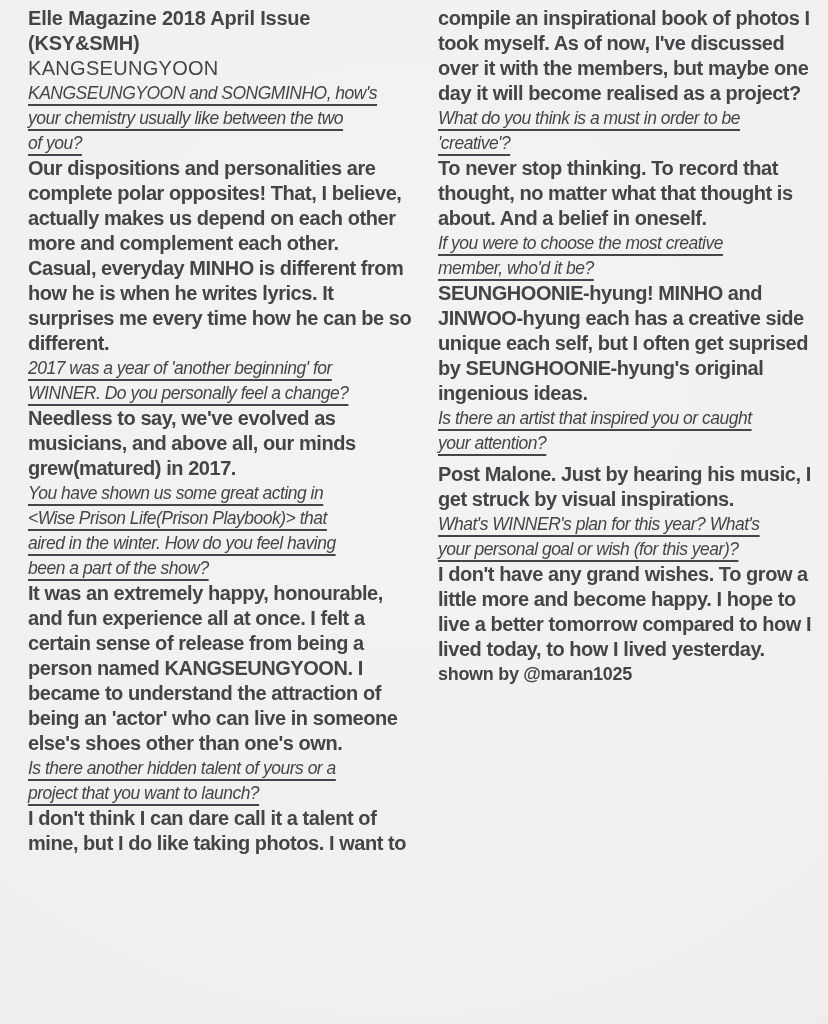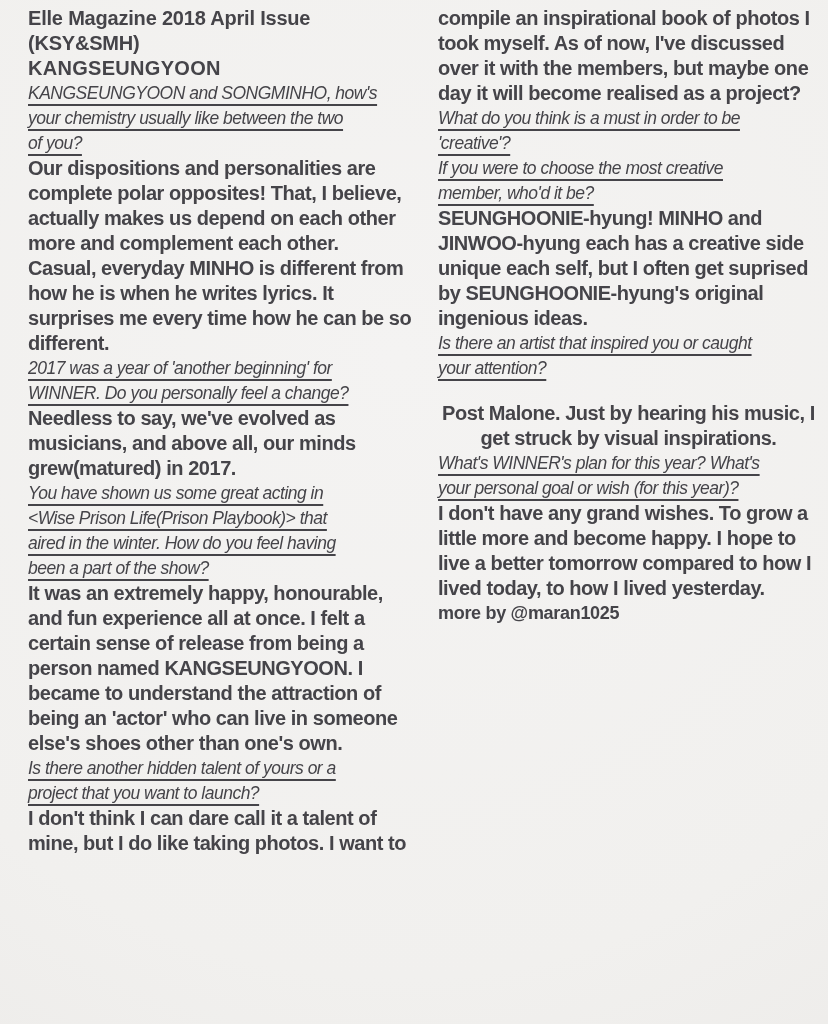--- a/index.html
+++ b/index.html
@@ -32,21 +32,21 @@
     color: #454449;
     line-height: 25px;
   }
   .title {
     font-weight: 700;
     font-size: 20px;
     letter-spacing: -0.2px;
     line-height: 26px;
   }
   .heading {
-    font-weight: 700;
+    font-weight: 400;
     font-size: 20px;
     letter-spacing: 0.3px;
     margin-top: 30px;
   }
   .question {
     font-style: italic;
     font-weight: 400;
     font-size: 17.5px;
     letter-spacing: -0.5px;
     color: #4c4b51;
@@ -57,22 +57,21 @@
     margin-top: 32px;
   }
   .question.first {
   }
   .answer {
     font-weight: 700;
     font-size: 20px;
     letter-spacing: -0.45px;
   }
   .answer.gap-sm {
-    margin-top: 20px;
-    text-align: center;
+    margin-top: 6px;
   }
   .credit {
     font-weight: 700;
     font-size: 18px;
     letter-spacing: -0.3px;
     margin-top: 26px;
   }
 </style>
 </head>
 <body>
@@ -116,33 +115,36 @@
 mine, but I do like taking photos. I want to</p>
   </div>
 
   <div class="column">
     <p class="answer">compile an inspirational book of photos I
 took myself. As of now, I've discussed
 over it with the members, but maybe one
 day it will become realised as a project?</p>
     <p class="question">What do you think is a must in order to be
 'creative'?</p>
+    <p class="answer">To never stop thinking. To record that
+thought, no matter what that thought is
+about. And a belief in oneself.</p>
     <p class="question">If you were to choose the most creative
 member, who'd it be?</p>
     <p class="answer">SEUNGHOONIE-hyung! MINHO and
 JINWOO-hyung each has a creative side
 unique each self, but I often get suprised
 by SEUNGHOONIE-hyung's original
 ingenious ideas.</p>
     <p class="question">Is there an artist that inspired you or caught
 your attention?</p>
     <p class="answer gap-sm">Post Malone. Just by hearing his music, I
 get struck by visual inspirations.</p>
     <p class="question">What's WINNER's plan for this year? What's
 your personal goal or wish (for this year)?</p>
     <p class="answer">I don't have any grand wishes. To grow a
 little more and become happy. I hope to
 live a better tomorrow compared to how I
 lived today, to how I lived yesterday.</p>
-    <p class="credit">more by @maran1025</p>
+    <p class="credit">shown by @maran1025</p>
   </div>
 
 </div>
 
 </body></html>

